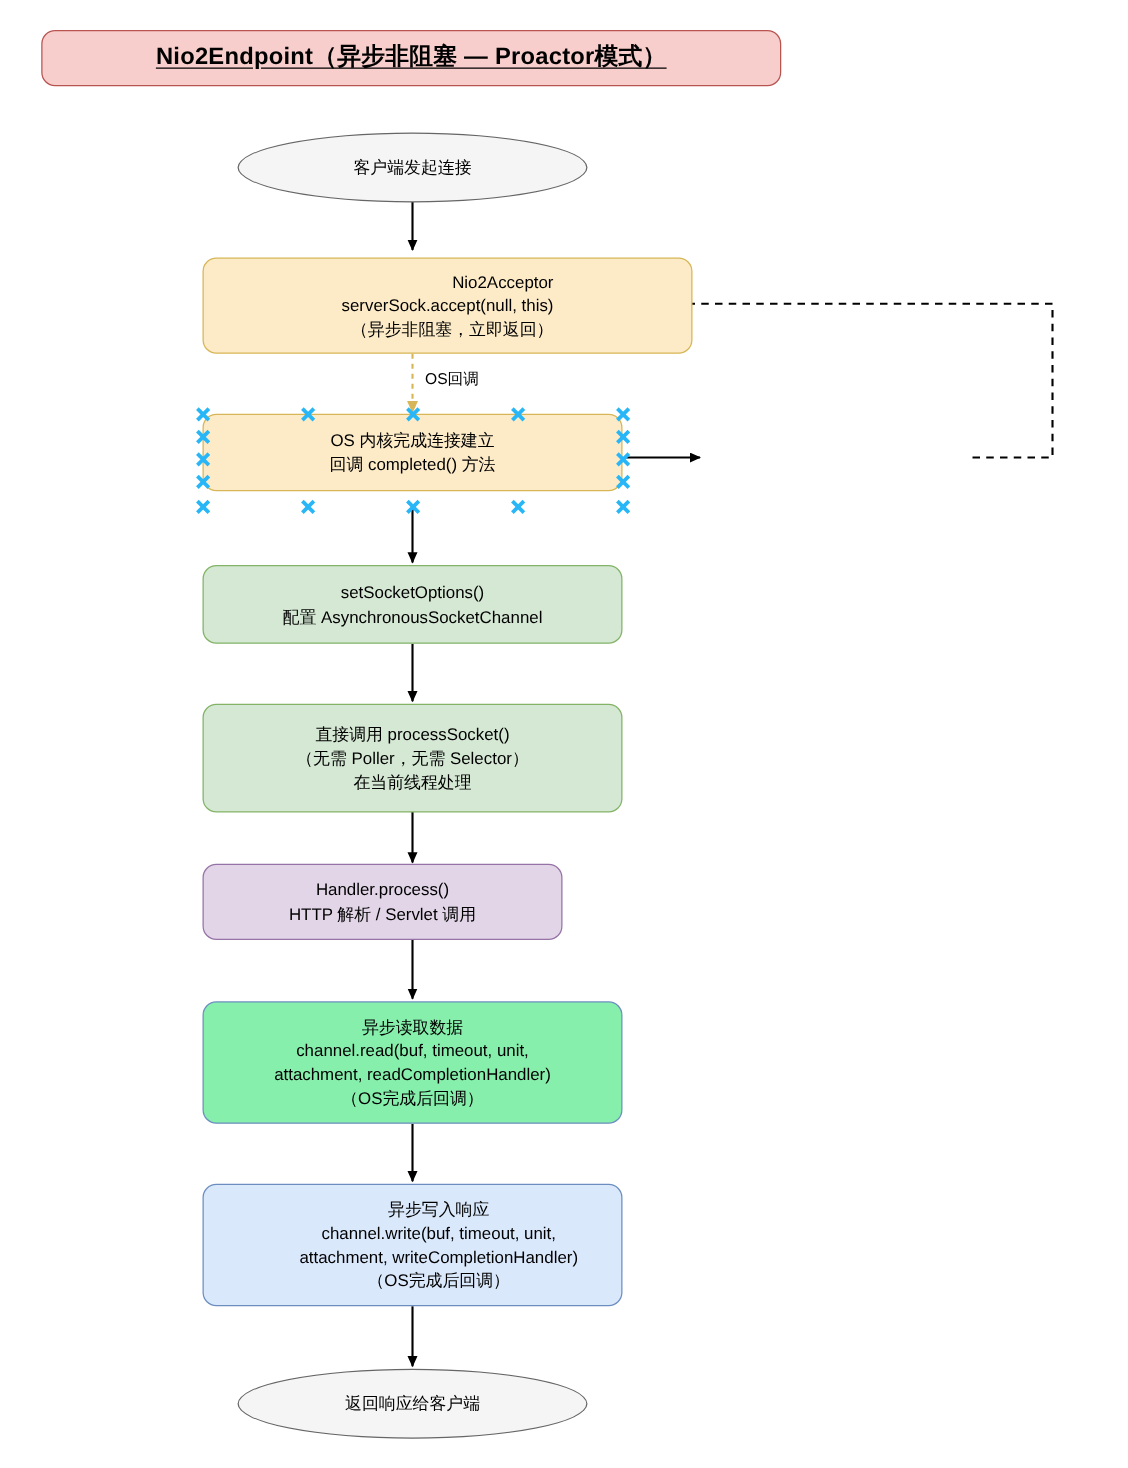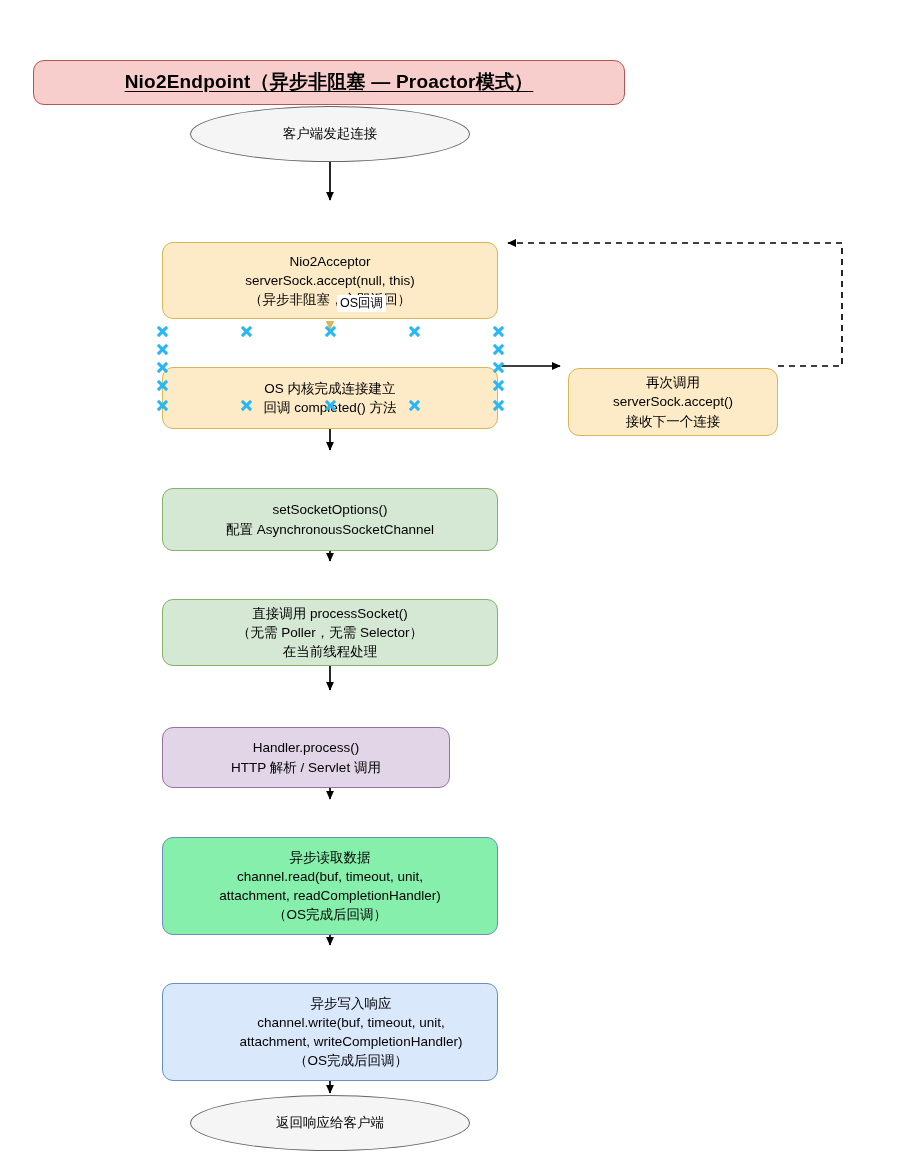--- a/index.html
+++ b/index.html
@@ -28,21 +28,20 @@
     color: #000000;
     font-size: 13.5px;
     line-height: 1.42;
     white-space: pre-line;
     padding: 2px 6px;
   }
   .rounded {
     border-radius: 11px;
     border-width: 1.4px;
     border-style: solid;
-    margin-top: 36px;
   }
   .ellipse {
     border-radius: 50%;
     border-width: 1.4px;
     border-style: solid;
     font-family: Liberation Serif, serif;
   }
   .title-box {
     font-weight: bold;
     font-size: 19px;
@@ -147,21 +146,21 @@
   </svg>
 
   <div class="node rounded title-box" style="left:33px; top:24px; width:592px; height:45px; background:#f8cecc; border-color:#b85450;">
     <span class="title-text">Nio2Endpoint（异步非阻塞 — Proactor模式）</span>
   </div>
 
   <div class="node ellipse" style="left:190px; top:106px; width:280px; height:56px; background:#f5f5f5; border-color:#666666;">
     <span>客户端发起连接</span>
   </div>
 
-  <div class="node rounded" style="left:162px; top:206px; width:336px; height:77px; background:#fdebc8; border-color:#d6b656;">
+  <div class="node rounded" style="left:162px; top:206px; width:392px; height:77px; background:#fdebc8; border-color:#d6b656;text-align:right;">
     <span>Nio2Acceptor
 serverSock.accept(null, this)
 （异步非阻塞，立即返回）</span>
   </div>
 
   <div class="edge-label" style="left:297px; top:295px;">
     <span>OS回调</span>
   </div>
 
   <div class="node rounded" style="left:162px; top:331px; width:336px; height:62px; background:#fdebc8; border-color:#d6b656;">
@@ -184,32 +183,27 @@
     <div class="handle" style="left:498px; top:367px;"></div>
     <div class="handle" style="left:498px; top:385px;"></div>
 
     <div class="handle" style="left:162px; top:405px;"></div>
     <div class="handle" style="left:246px; top:405px;"></div>
     <div class="handle" style="left:330px; top:405px;"></div>
     <div class="handle" style="left:414px; top:405px;"></div>
     <div class="handle" style="left:498px; top:405px;"></div>
   </div>
 
-  <div class="node rounded" style="left:568px; top:332px; width:210px; height:68px; background:#fdebc8; border-color:#d6b656;">
-    <span>再次调用
-serverSock.accept()
-接收下一个连接</span>
-  </div>
 
   <div class="node rounded" style="left:162px; top:452px; width:336px; height:63px; background:#d5e8d4; border-color:#82b366;">
     <span>setSocketOptions()
 配置 AsynchronousSocketChannel</span>
   </div>
 
-  <div class="node rounded" style="left:162px; top:563px; width:336px; height:67px; background:#d5e8d4; border-color:#82b366;">
+  <div class="node rounded" style="left:162px; top:563px; width:336px; height:87px; background:#d5e8d4; border-color:#82b366;">
     <span>直接调用 processSocket()
 （无需 Poller，无需 Selector）
 在当前线程处理</span>
   </div>
 
   <div class="node rounded" style="left:162px; top:691px; width:288px; height:61px; background:#e1d5e7; border-color:#9673a6;">
     <span>Handler.process()
 HTTP 解析 / Servlet 调用</span>
   </div>
 

